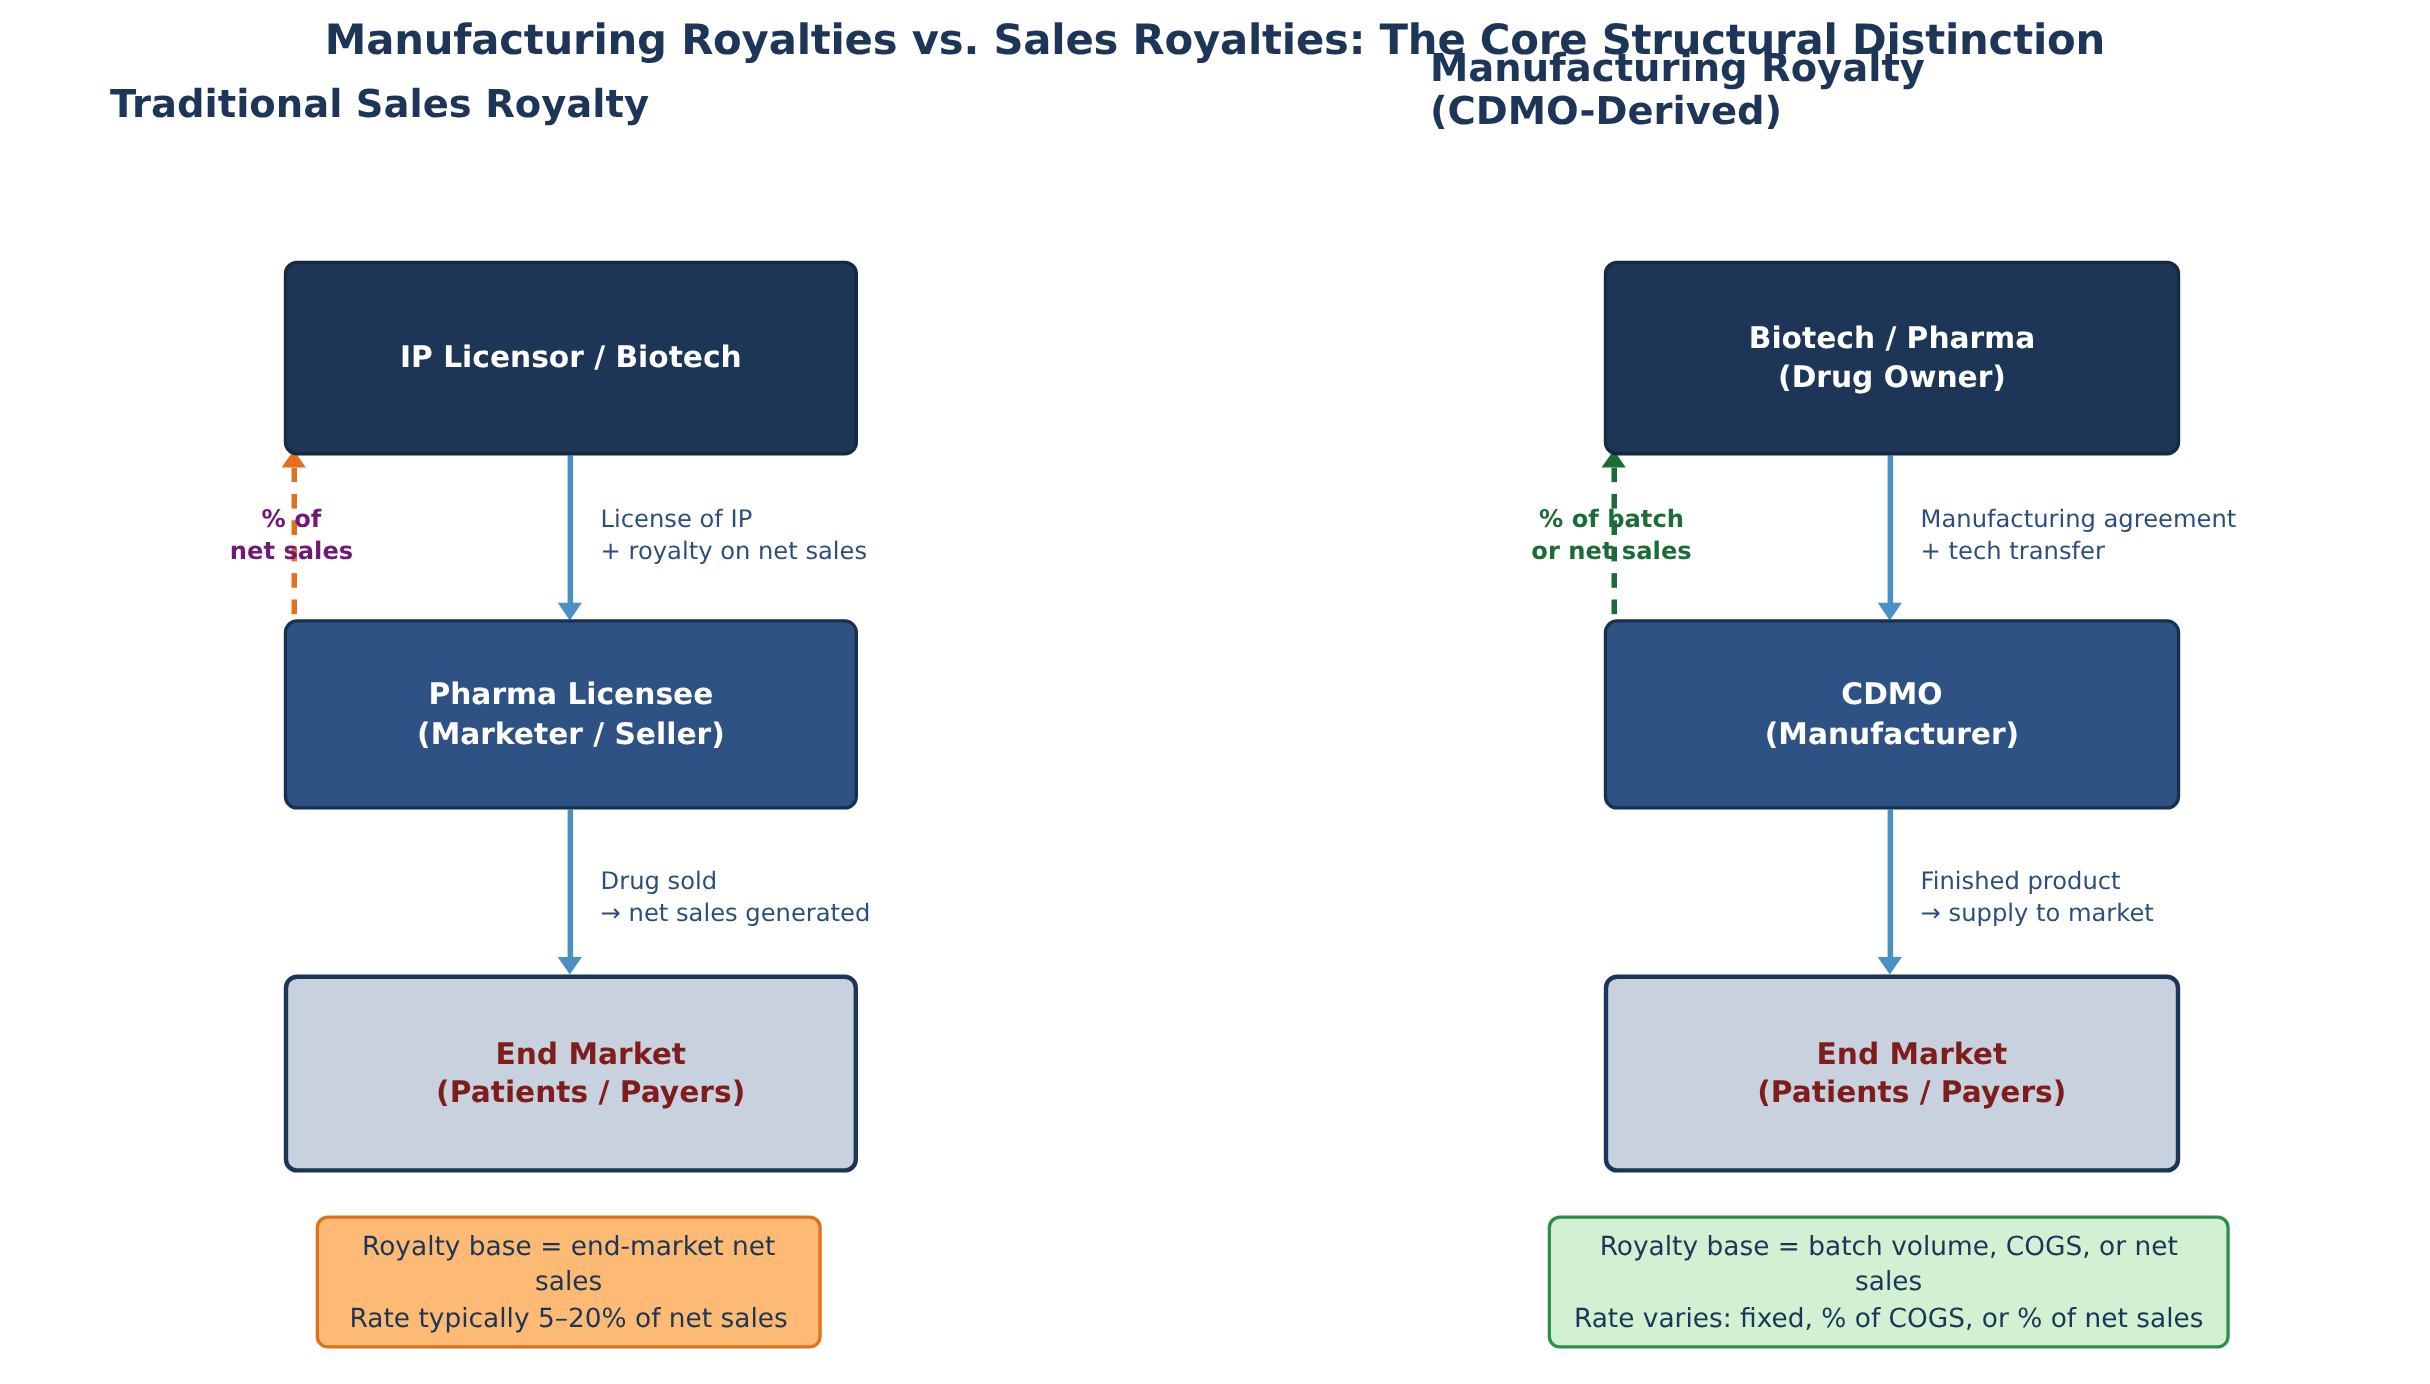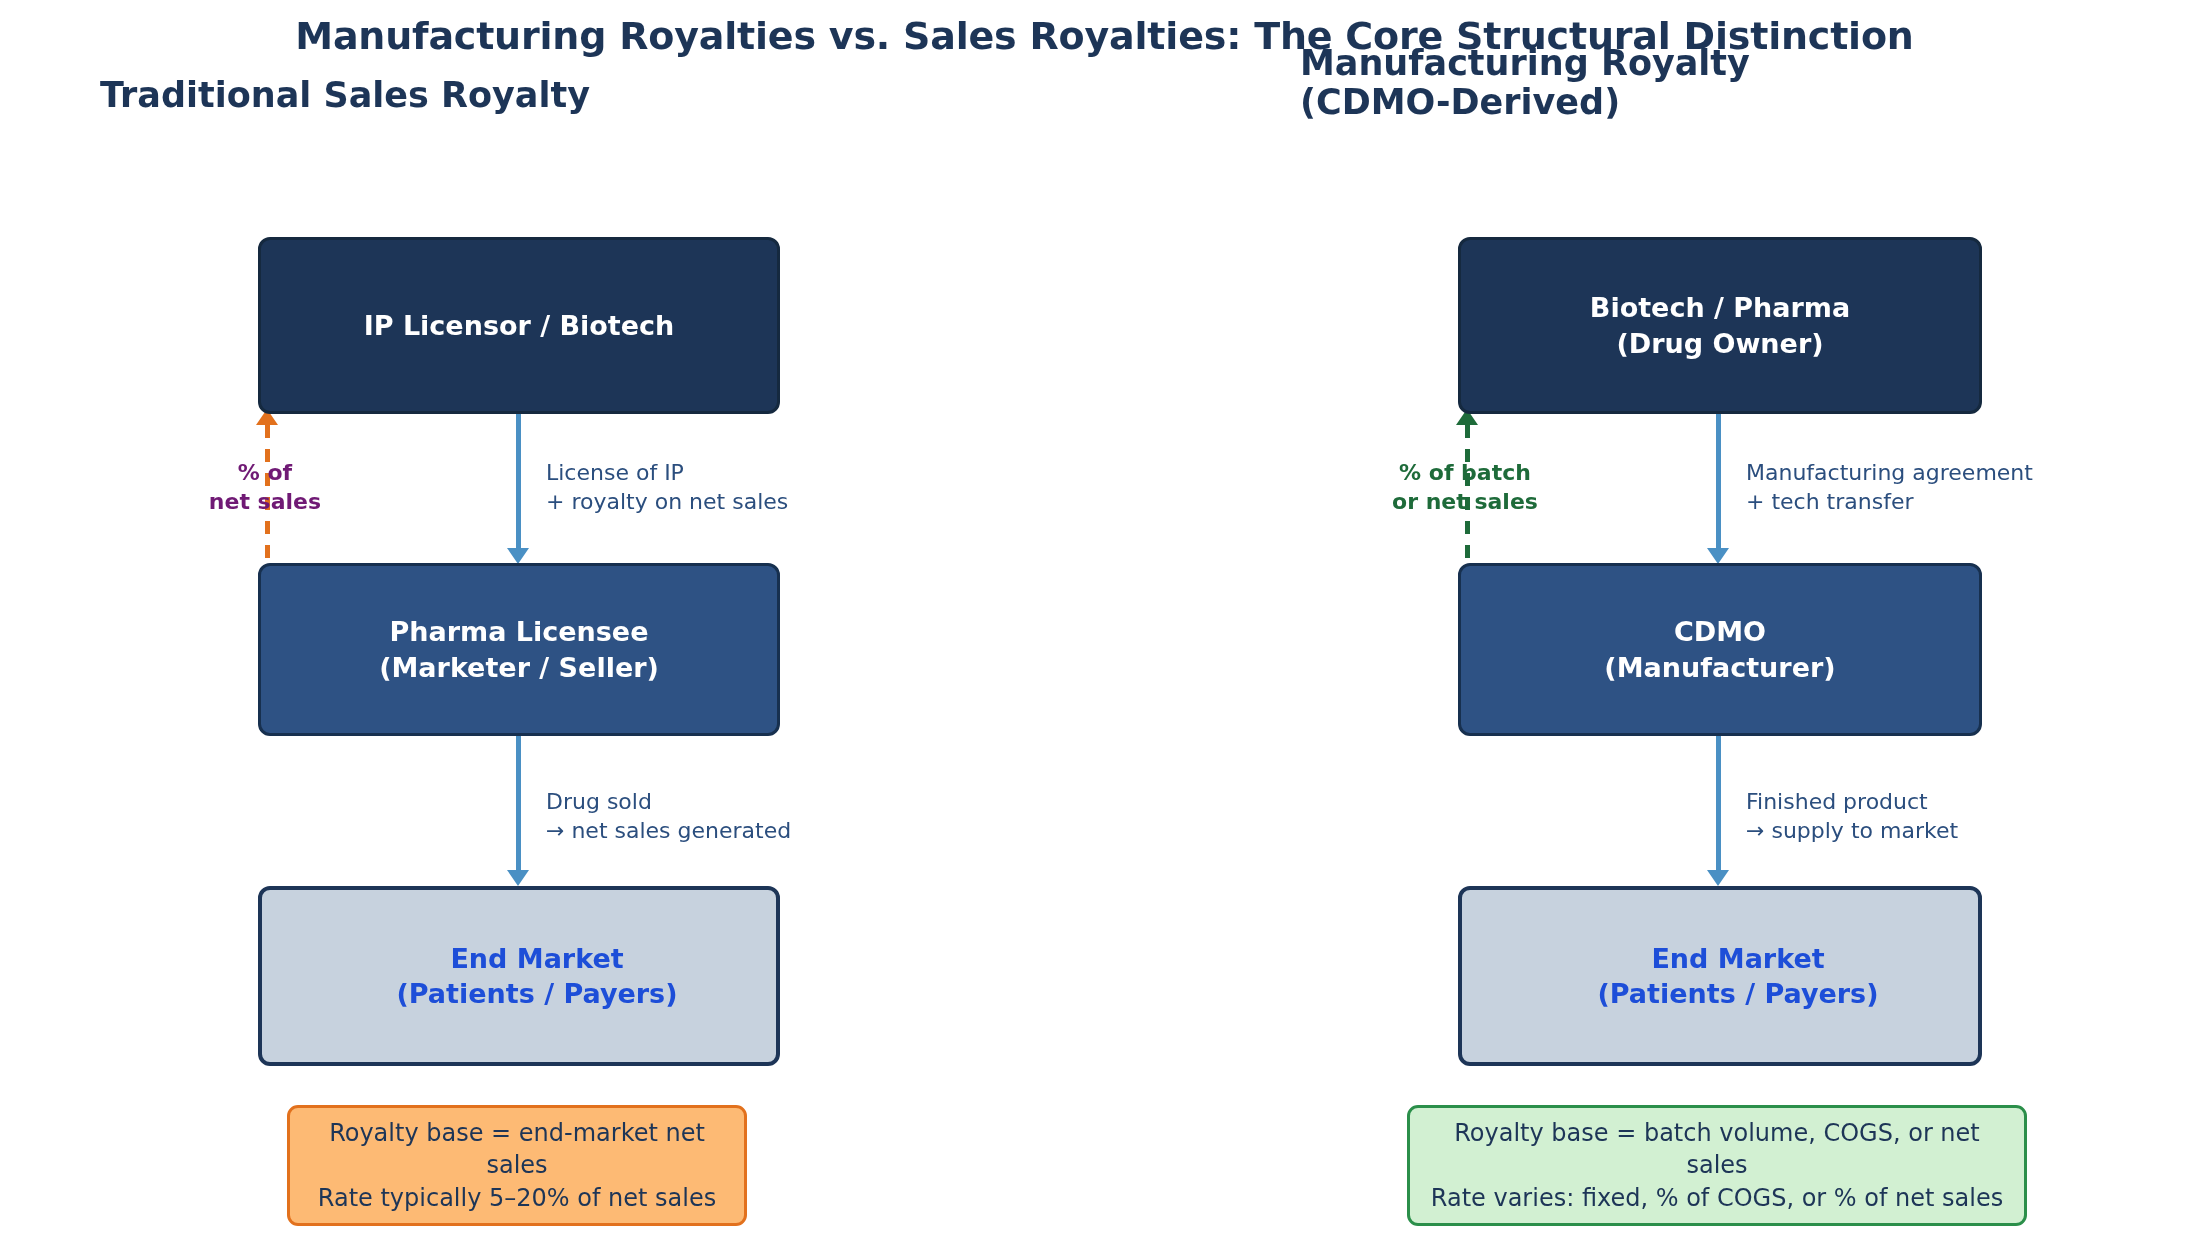--- a/index.html
+++ b/index.html
@@ -34,21 +34,21 @@
     box-sizing:border-box;
     display:flex;align-items:center;justify-content:center;
     text-align:center;
     font-weight:bold;
     line-height:1.3;
     white-space:pre-line;
     z-index:3;
   }
   .node.dark{background:#1d3557;border:3px solid #15293f;color:#ffffff;font-size:27px;}
   .node.mid{background:#2e5284;border:3px solid #17304f;color:#ffffff;font-size:27px;}
-  .node.light{background:#c7d2de;border:4px solid #1d3557;color:#1d4ed8;font-size:27px;padding-left:36px;}
+  .node.light{background:#c7d2de;border:4px solid #1d3557;color:#7f1d1d;font-size:27px;padding-left:36px;}
 
   
   .c-left{left:258px;width:522px;}
   .c-right{left:1458px;width:524px;}
   .r1{top:237px;height:177px;}
   .r2{top:563px;height:173px;}
   .r3{top:886px;height:180px;}
 
   
   .arrow-line{

